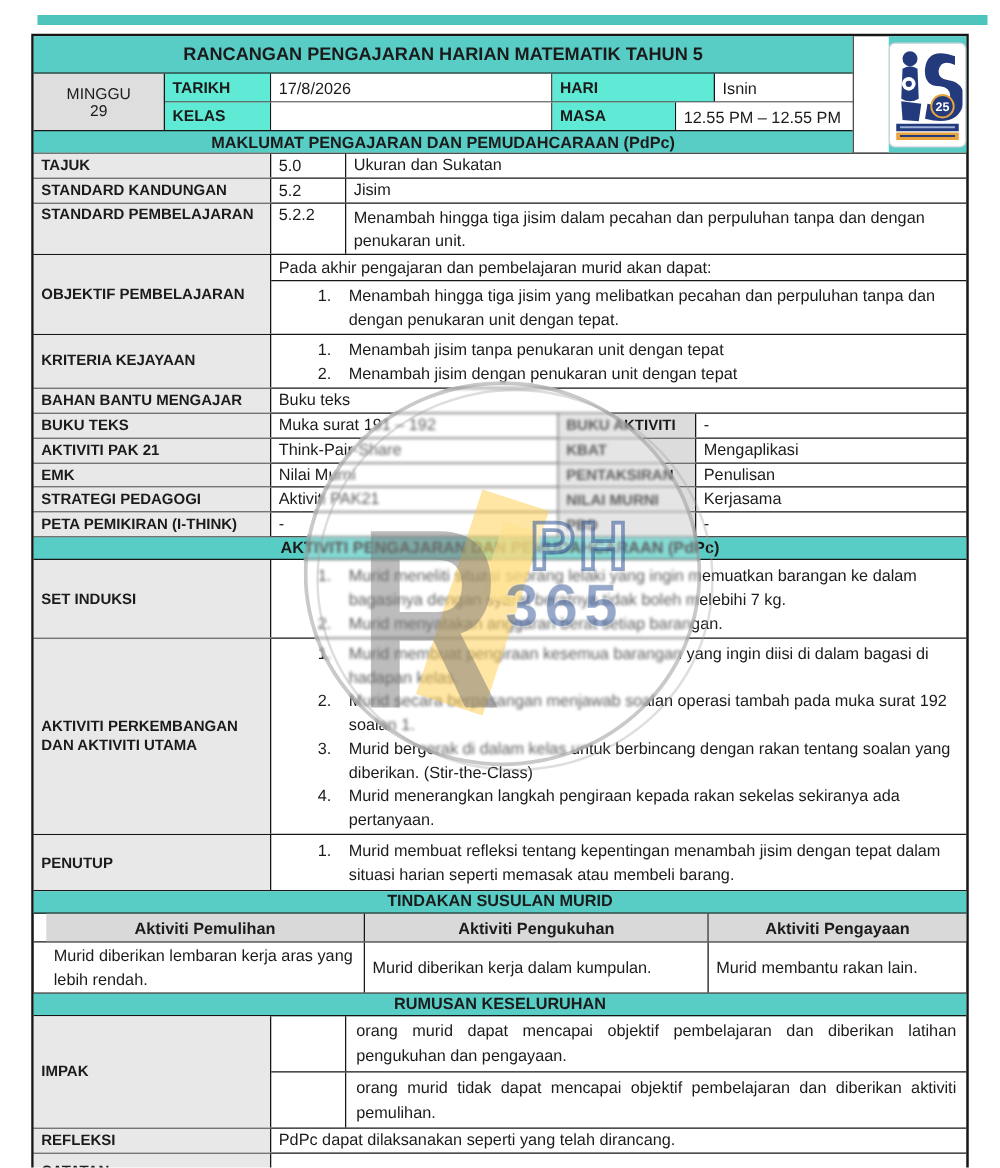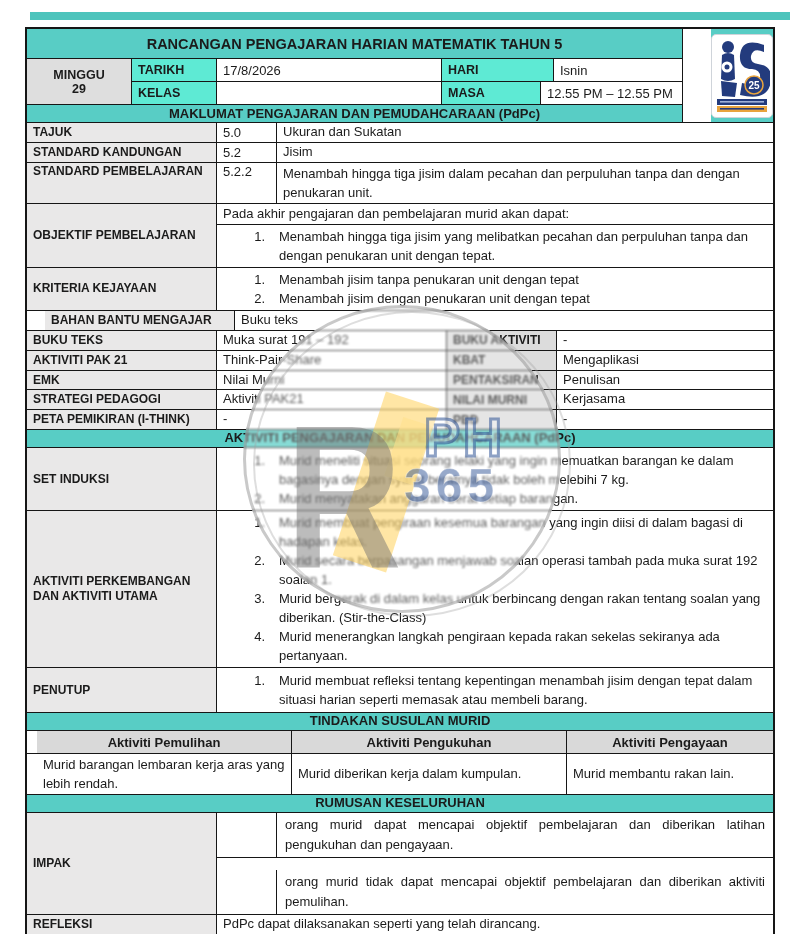--- a/index.html
+++ b/index.html
@@ -30,21 +30,21 @@
   .head-left { width:675px; border-right:1px solid #161616; }
   .title-row { min-height:30px; display:flex; align-items:center; justify-content:center;
                background:#58cdc5; border-bottom:1px solid #161616; }
   .title-row span { font-weight:bold; font-size:14.5px; }
   .hrow { display:flex; border-bottom:1px solid #161616; }
   .hrow:last-of-type { border-bottom:none; }
   .hc { border-right:1px solid #161616; flex:none; display:flex; align-items:center; min-height:22px; }
   .hc:last-child { border-right:none; flex:1; }
   .hlbl { background:#5eead4; font-weight:bold; font-size:12.5px; padding:0 6px; }
   .hval { font-size:13px; padding:0 6px; background:#fff; }
-  .minggu { width:105px; background:#dedede; font-weight:bold; font-size:12.5px;
+  .minggu { width:105px; background:#dedede; font-weight:normal; font-size:12.5px;
             display:flex; flex-direction:column; align-items:center; justify-content:center;
             border-right:1px solid #161616; }
   .head-band { background:#58cdc5; min-height:18px; display:flex; align-items:center;
                justify-content:center; font-weight:bold; font-size:13px; border-top:1px solid #161616; }
   .logo-cell { flex:1; background:#58cdc5; display:flex; align-items:center; justify-content:center; }
   .logo-card { width:62px; height:84px; background:#fff; border-radius:5px; border:1px solid #cfd4da;
                display:flex; align-items:center; justify-content:center; }
 
   
   .list { width:100%; padding:2px 8px 2px 0; }
@@ -58,21 +58,21 @@
   
   .w-label { width:190px; }
   .w-code  { width:60px; font-size:13px; padding:1px 6px; }
   .w-v1 { width:230px; }
   .w-l2 { width:110px; }
   .tnd-1 { width:255px;margin-left:10px; } .tnd-2 { width:275px; }
   .sub-h { background:#d9d9d9; font-weight:bold; font-size:13px; justify-content:center; min-height:22px; }
 
   .impak-inner { flex:1; display:flex; flex-direction:column; }
   .impak-sub { display:flex; flex:1; border-bottom:1px solid #161616; }
-  .impak-sub:last-child { border-bottom:none;margin-top:12px; }
+  .impak-sub:last-child { border-bottom:none; }
   .impak-blank { width:60px; border-right:1px solid #161616; flex:none; }
   .impak-txt { flex:1; font-size:13px; padding:2px 8px; line-height:20px; text-align:justify; }
 
   
   .wm { position:absolute; inset:0; pointer-events:none; z-index:6; }
   .wm-blur { position:absolute; left:243px; top:305px; width:318px; height:308px; border-radius:50%;
              backdrop-filter: blur(1.15px); background:rgba(255,255,255,.28); }
   .wm-ring1 { position:absolute; left:243px; top:305px; width:318px; height:308px; border-radius:50%;
               border:3px solid rgba(135,135,135,.45); }
   .wm-ring2 { position:absolute; left:253px; top:311px; width:318px; height:306px; border-radius:50%;
@@ -107,21 +107,21 @@
             <span>29</span>
           </div>
           <div style="flex:1;">
             <div class="hrow">
               <div class="hc hlbl" style="width:85px;">
                   <span>TARIKH</span>
                 </div>
               <div class="hc hval" style="width:225px;">
                   <span>17/8/2026</span>
                 </div>
-              <div class="hc hlbl" style="width:112px;">
+              <div class="hc hlbl" style="width:130px;">
                   <span>HARI</span>
                 </div>
               <div class="hc hval">
                   <span>Isnin</span>
                 </div>
             </div>
             <div class="hrow">
               <div class="hc hlbl" style="width:85px;">
                   <span>KELAS</span>
                 </div>
@@ -223,21 +223,21 @@
             <span class="txt">Menambah jisim tanpa penukaran unit dengan tepat</span>
           </div>
           <div class="li">
             <span class="num">2.</span>
             <span class="txt">Menambah jisim dengan penukaran unit dengan tepat</span>
           </div>
         </div>
       </div>
     </div>
 
-    <div class="row" style="min-height:20px;padding-left:18px;">
+    <div class="row" style="min-height:20px;">
       <div class="c w-label lbl">
           <span>BAHAN BANTU MENGAJAR</span>
         </div>
       <div class="c val">
           <span>Buku teks</span>
         </div>
     </div>
 
     <div class="row" style="min-height:19px;">
       <div class="c w-label lbl">
@@ -381,21 +381,21 @@
         </div>
       <div class="c tnd-2 sub-h">
           <span>Aktiviti Pengukuhan</span>
         </div>
       <div class="c sub-h">
           <span>Aktiviti Pengayaan</span>
         </div>
     </div>
     <div class="row" style="min-height:40px;">
       <div class="c tnd-1 val" style="line-height:19px;">
-          <span>Murid barangan lembaran kerja aras yang lebih rendah.</span>
+          <span>Murid diberikan lembaran kerja aras yang lebih rendah.</span>
         </div>
       <div class="c tnd-2 val">
           <span>Murid diberikan kerja dalam kumpulan.</span>
         </div>
       <div class="c val">
           <span>Murid membantu rakan lain.</span>
         </div>
     </div>
 
     <div class="row band">

